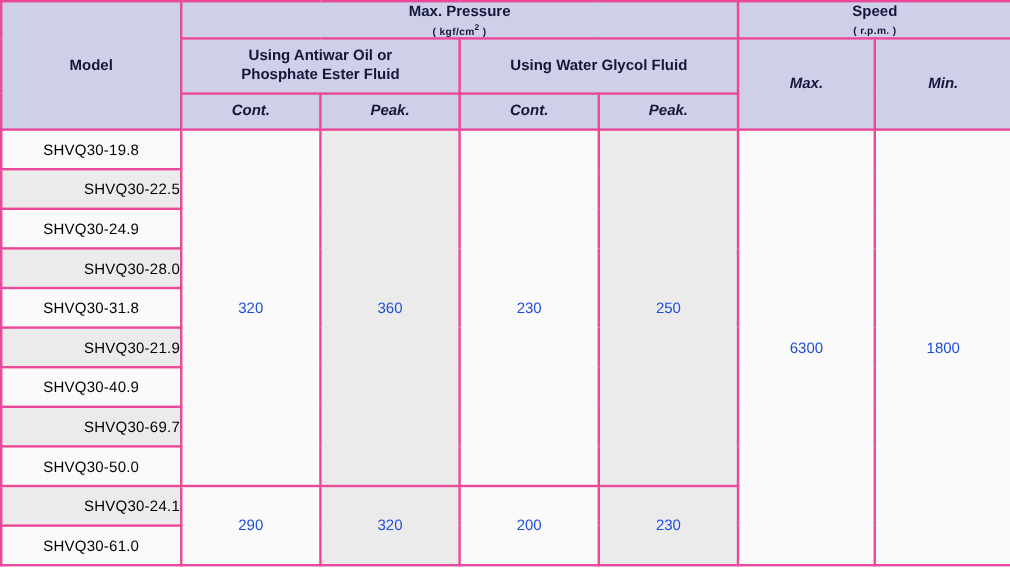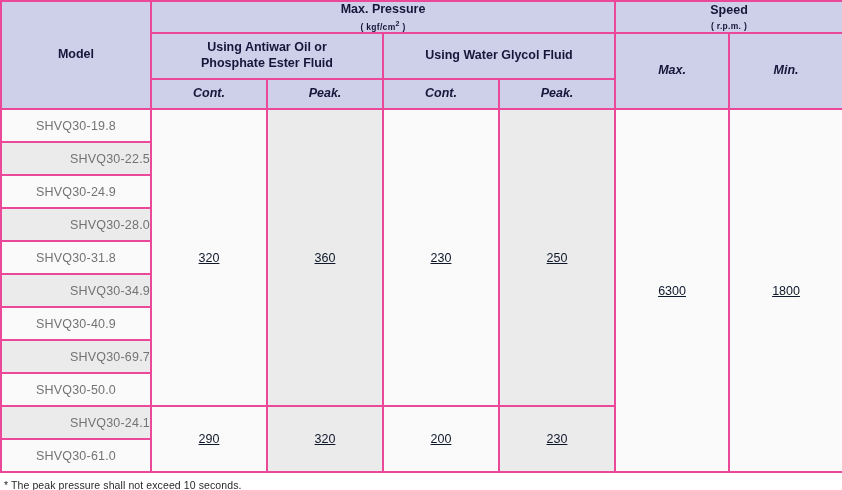--- a/index.html
+++ b/index.html
@@ -57,33 +57,32 @@
   }
   th.col-head {
     font-size: 11.5px;
     font-style: italic;
   }
   
   td.model {
     text-align: left;
     padding-left: 30px;
     font-size: 12.5px;
-    color: #737373;
+    color: #000000;
     letter-spacing: .2px;
     height: 31px;
     margin-top: 37px;
   }
   tbody tr.odd td.model { background: #fafafa; }
   tbody tr.even td.model { background: #ebebeb; text-align: right; }
 
   td.val {
     background: #fafafa;
     font-size: 12.5px;
-    color: #0f172a;
-    text-decoration: underline;
+    color: #1d4ed8;
   }
   td.val.shaded {
     background: #ebebeb;
     text-align: center;
   }
   td.val.speed {
     background: #fafafa;
   }
   .footnote {
     font-size: 10.5px;
@@ -166,21 +165,21 @@
       <tr class="odd">
         <td class="model">SHVQ30-24.9</td>
       </tr>
       <tr class="even">
         <td class="model">SHVQ30-28.0</td>
       </tr>
       <tr class="odd">
         <td class="model">SHVQ30-31.8</td>
       </tr>
       <tr class="even">
-        <td class="model">SHVQ30-34.9</td>
+        <td class="model">SHVQ30-21.9</td>
       </tr>
       <tr class="odd">
         <td class="model">SHVQ30-40.9</td>
       </tr>
       <tr class="even">
         <td class="model">SHVQ30-69.7</td>
       </tr>
       <tr class="odd">
         <td class="model">SHVQ30-50.0</td>
       </tr>
@@ -189,14 +188,13 @@
         <td class="val" rowspan="2">290</td>
         <td class="val shaded" rowspan="2">320</td>
         <td class="val" rowspan="2">200</td>
         <td class="val shaded" rowspan="2">230</td>
       </tr>
       <tr class="odd">
         <td class="model">SHVQ30-61.0</td>
       </tr>
     </tbody>
   </table>
-  <div class="footnote">* The peak pressure shall not exceed 10 seconds.</div>
 </div>
 
 </body></html>

